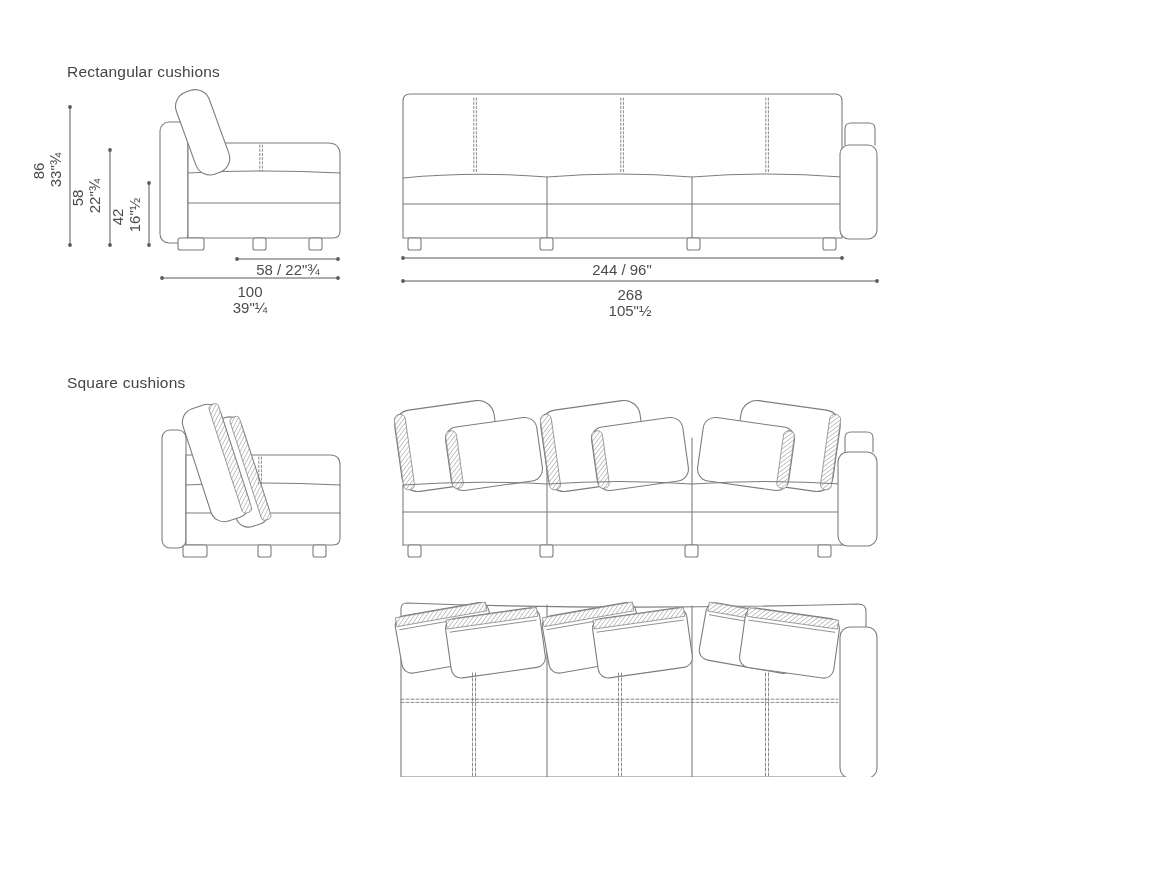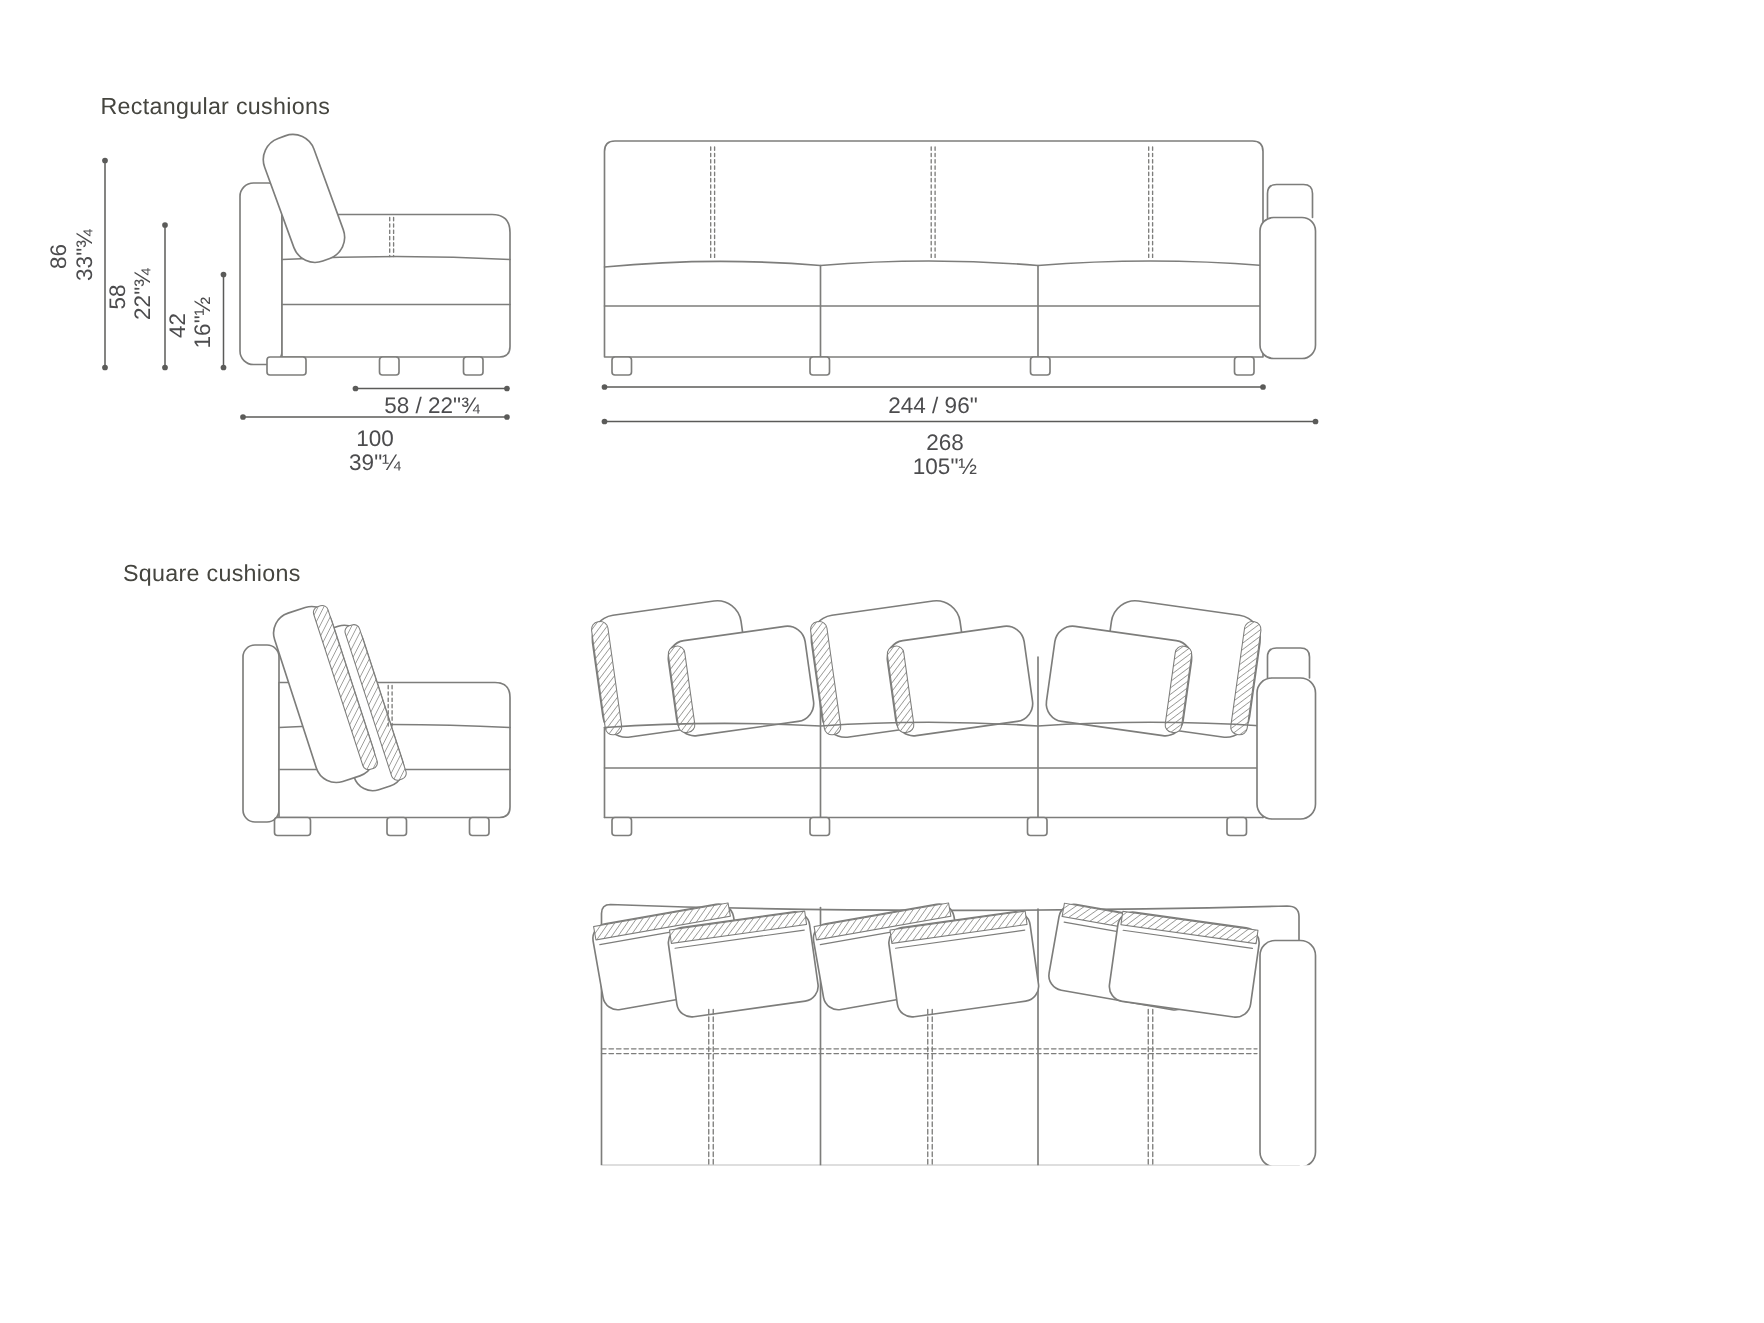--- a/index.html
+++ b/index.html
@@ -15,21 +15,21 @@
   .dim-text{font-size:15px;fill:#4c4c4e;}
   .dim-text text{font-size:15px;}
 </style>
 </head>
 <body>
 
 <div class="canvas">
 
   <div class="heading" style="left:67px;top:63px">Rectangular cushions</div>
 
-  <div class="heading" style="left:82px;top:374px">Square cushions</div>
+  <div class="heading" style="left:67px;top:374px">Square cushions</div>
 
   <svg class="abs" style="left:25px;top:85px" width="350" height="245" viewBox="0 0 350 245">
     <defs>
       <pattern id="hatch" patternUnits="userSpaceOnUse" width="3.4" height="3.4" patternTransform="rotate(45)">
         <rect width="3.4" height="3.4" fill="#ffffff"></rect>
         <line x1="0" y1="0" x2="0" y2="3.4" stroke="#8d8d8a" stroke-width="1"></line>
       </pattern>
     </defs>
 
     <g fill="none" stroke="#7d7d7b" stroke-width="1.1" stroke-linejoin="round" stroke-linecap="round">

